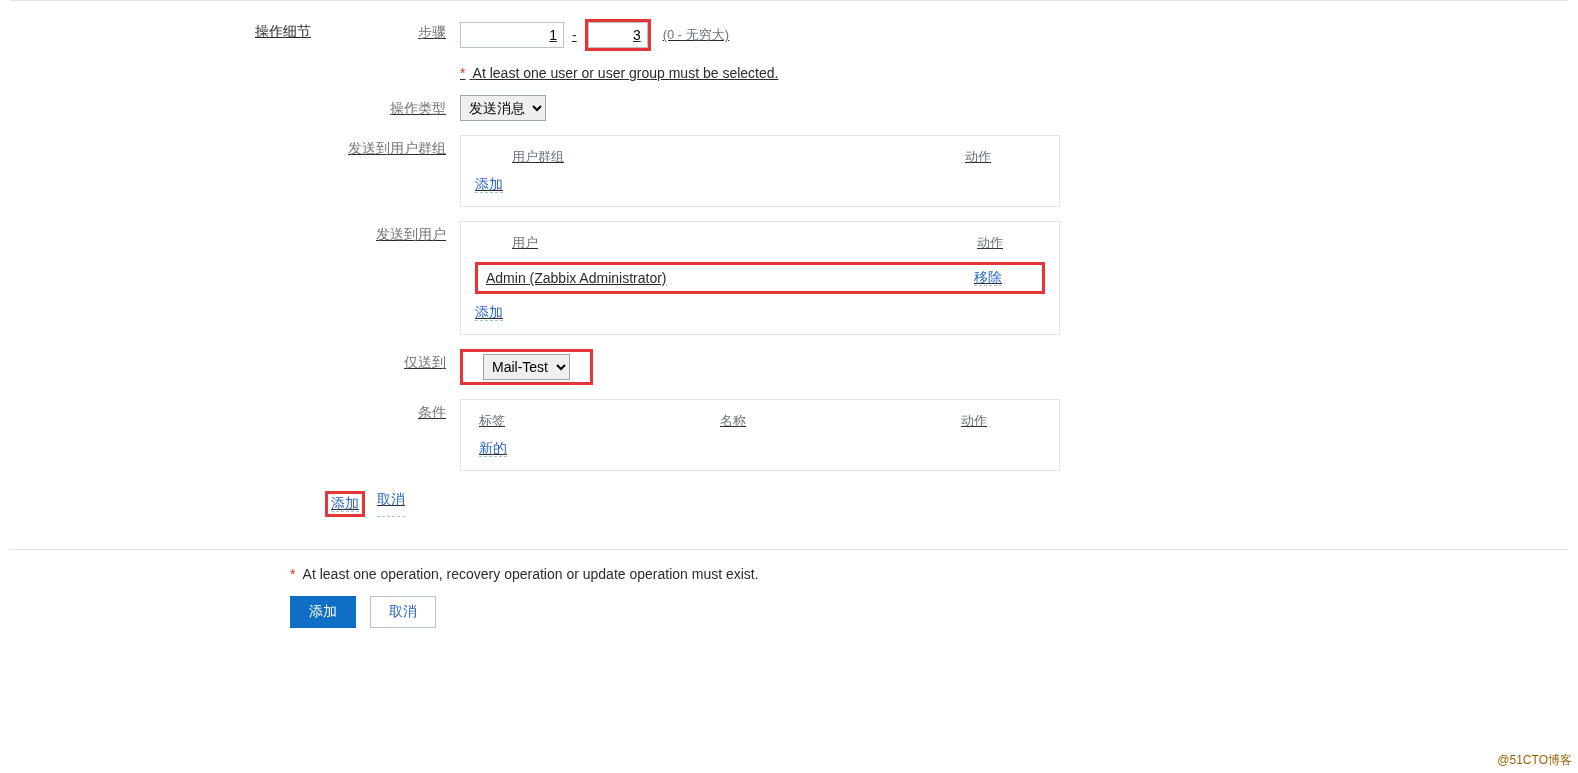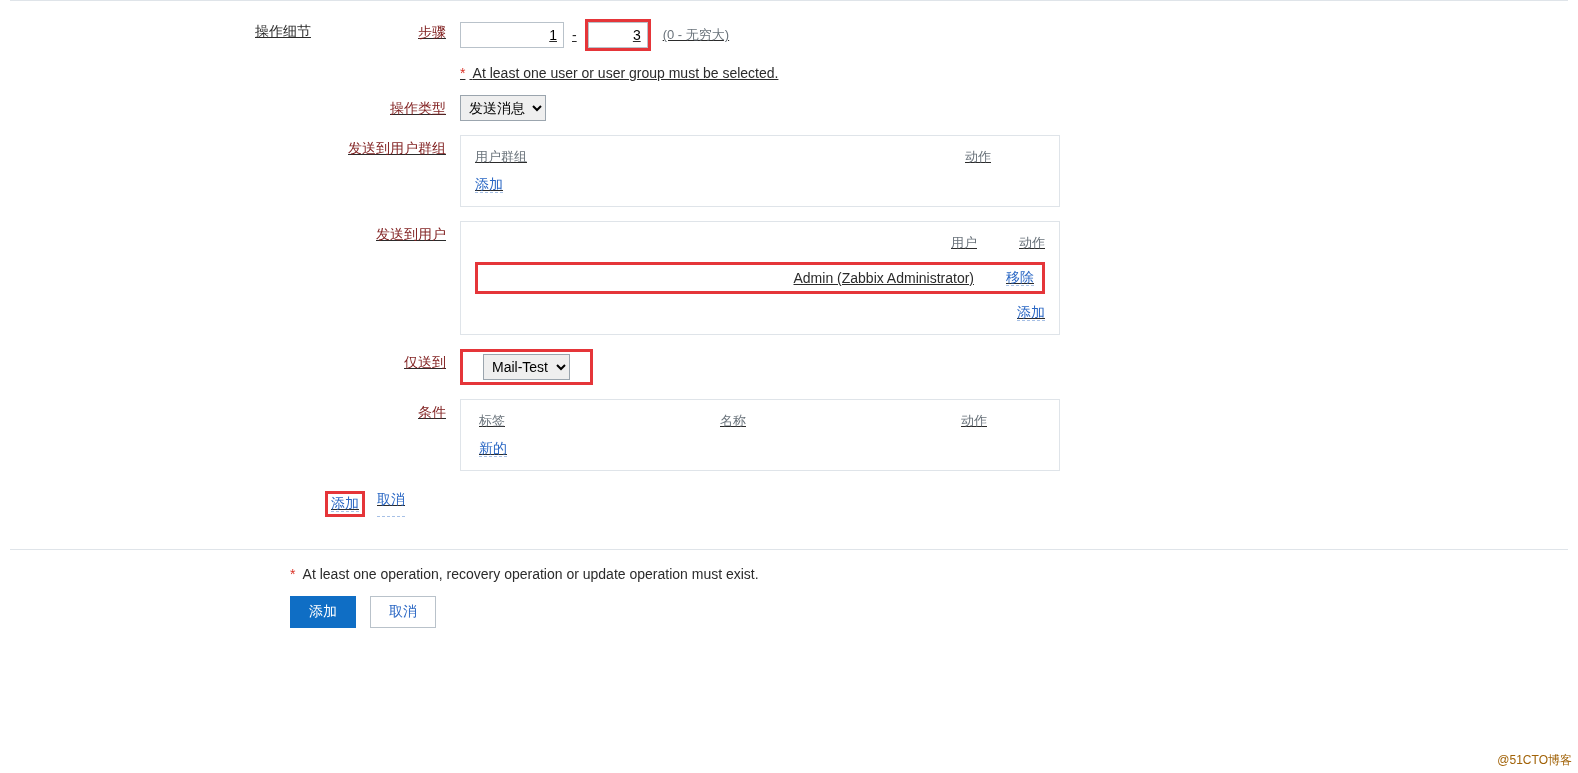--- a/index.html
+++ b/index.html
@@ -27,21 +27,21 @@
     .sect-label {
        width: 315px;
        text-align: right;
        padding-right: 14px;
        padding-top: 4px;
     }
     .details-body {
        flex: 1;
     }
     .details-row { display:flex; align-items:flex-start; margin-bottom: 14px; }
-    .dlabel { width: 135px; text-align:right; padding-right: 14px; padding-top: 5px; color:#7f1d1d; }
+    .dlabel { width: 135px; text-align:right; padding-right: 14px; padding-top: 5px; color:#737373; }
     .dfield { }
     input[type="text"].num {
       height: 26px;
       border: 1px solid #b9c2ca;
       padding: 2px 6px;
       font-size: 14px;
       text-align: right;
       width: 104px;
     }
     input[type="text"].wide {
@@ -58,21 +58,21 @@
       font-size: 14px;
       background:#efefef;
       padding: 2px 4px;
     }
     .grid-box {
       border: 1px solid #dfe4e9;
       width: 600px;
       padding: 12px 14px;
     }
     .grid-head { display:flex; color:#6a737b; font-size: 13px; margin-bottom: 10px; }
-    .grid-head .col1 { flex: 1; }
+    .grid-head .col1 { flex: 1; margin-left: 37px; }
     .grid-head .col2 { width: 80px; }
     .grid-row { display:flex; margin-bottom: 6px; align-items:center; }
     .grid-row .col1 { flex:1; }
     .grid-row .col2 { width: 80px; }
     .link { color:#2a67c4; cursor:pointer; border-bottom: 1px dashed #a6c0e6; display:inline; }
     .asterisk { color:#d93025; margin-right: 4px; }
     .highlight-red { border: 3px solid #e53539; }
     .checkbox {
       display:inline-flex; align-items:center; justify-content:center;
       width: 18px; height: 18px; border: 1px solid #b9c2ca; background:#fff; color:#2a67c4;
@@ -141,21 +141,21 @@
               <div class="col2">动作</div>
             </div>
             <div><span class="link">添加</span></div>
           </div>
         </div>
       </div>
 
       <div class="details-row">
         <div class="dlabel">发送到用户</div>
         <div class="dfield">
-          <div class="grid-box" style="width:600px;text-align:right;">
+          <div class="grid-box" style="width:600px;">
             <div class="grid-head">
               <div class="col1">用户</div>
               <div class="col2" style="width:68px;">动作</div>
             </div>
             <div class="userrow-hl">
               <div class="grid-row" style="margin-bottom:0;">
                 <div class="col1">Admin (Zabbix Administrator)</div>
                 <div class="col2" style="width:60px;"><span class="link">移除</span></div>
               </div>
             </div>

